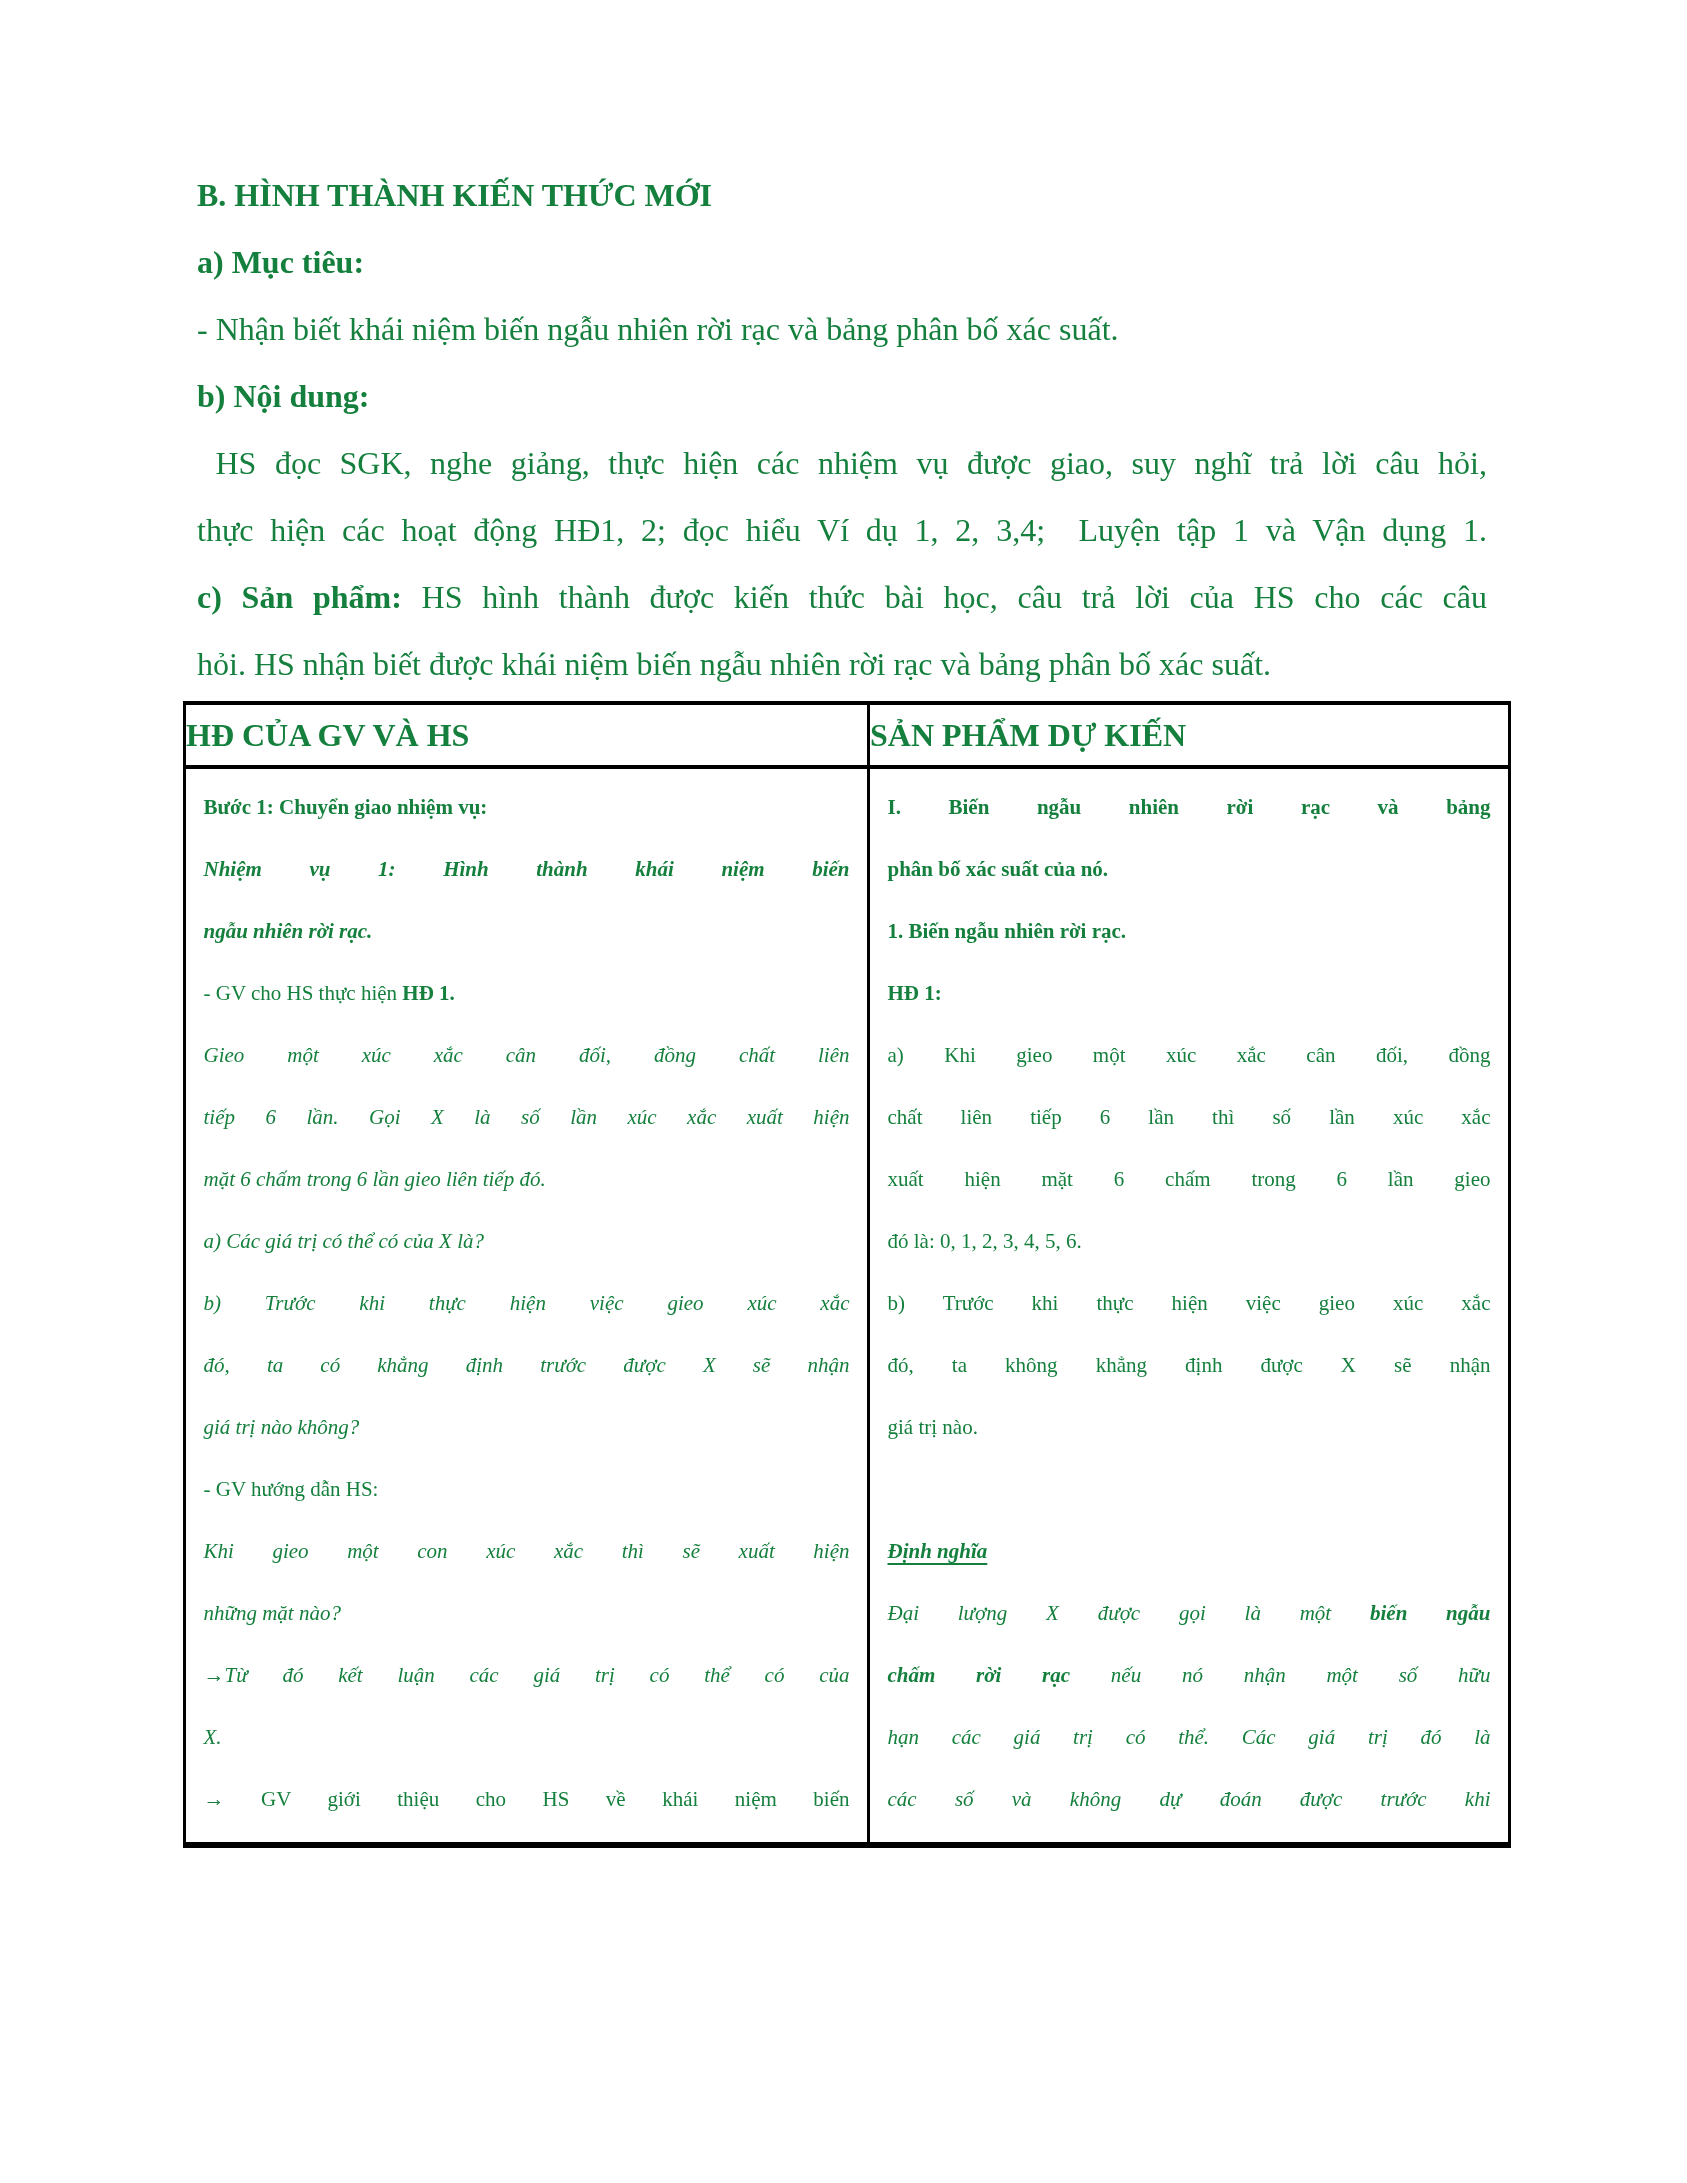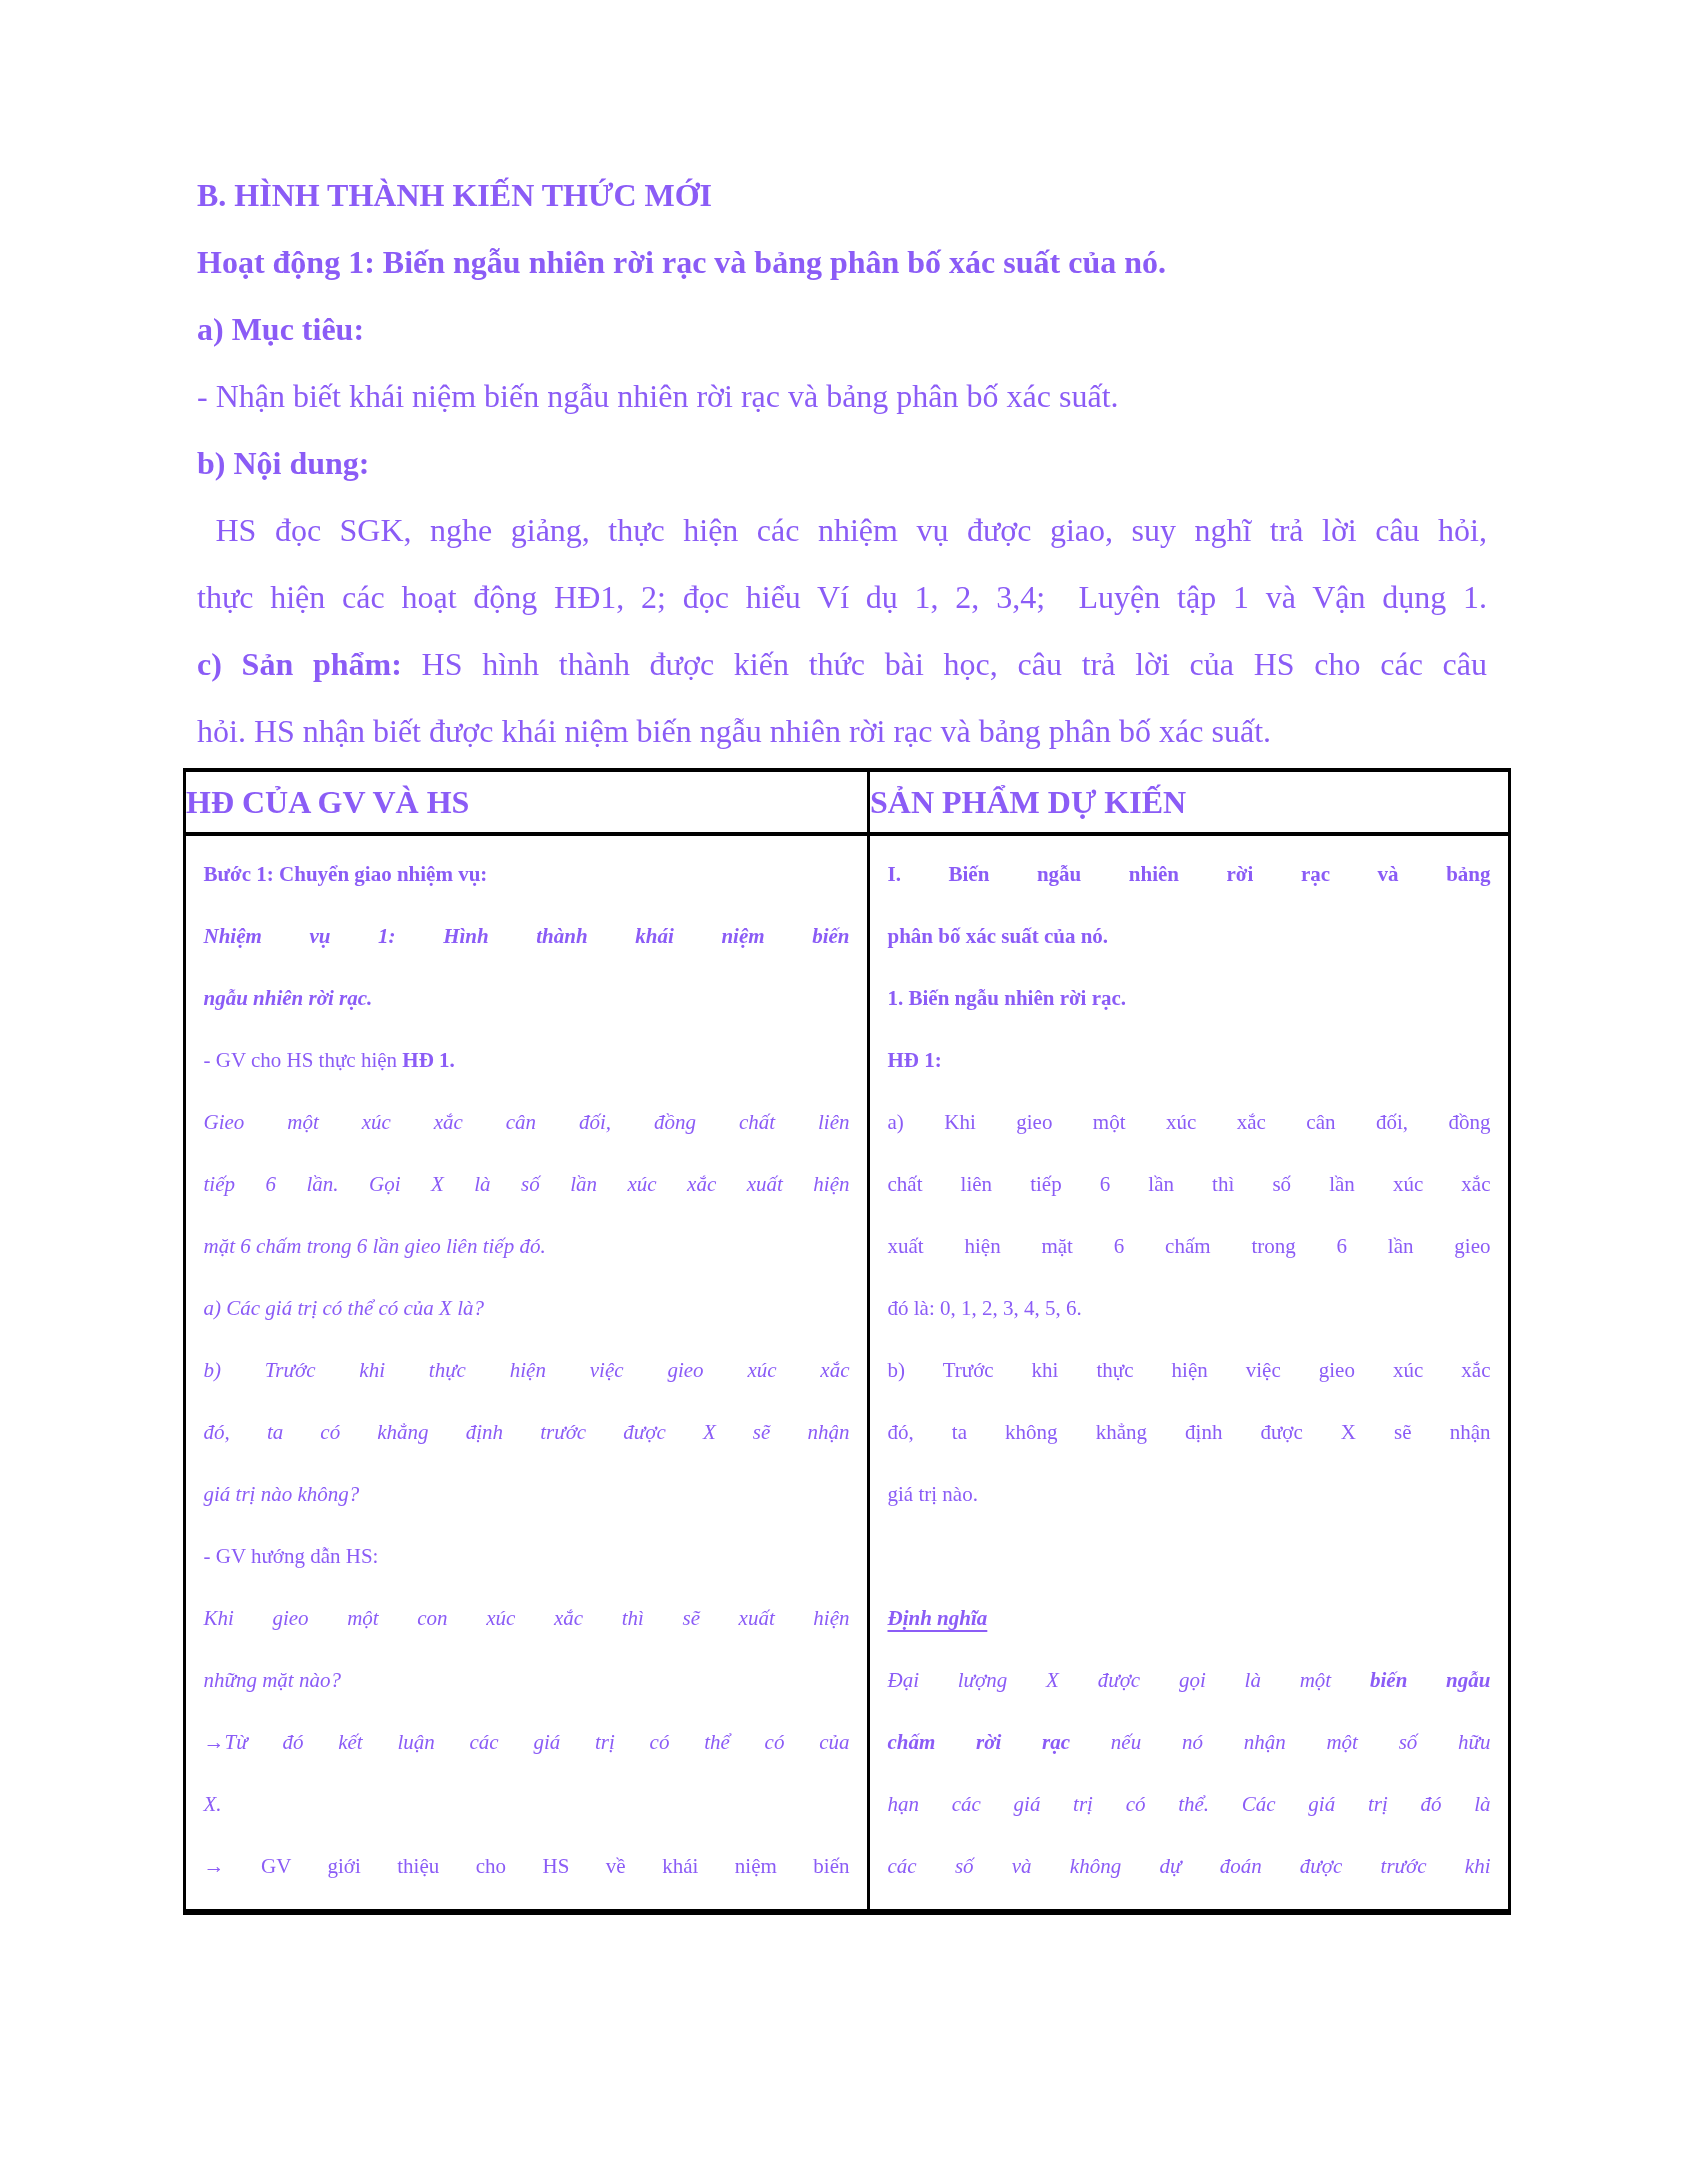--- a/index.html
+++ b/index.html
@@ -1,19 +1,19 @@
 <!DOCTYPE html>
 <html lang="vi" style="font-size:12.7px"><head>
 <meta charset="utf-8">
 <style>
   html,body { margin:0; padding:0; background:#ffffff; }
   .page {
     position:relative;
     width:1687px; height:2183px;
-    background:#ffffff; color:#8b5cf6;
+    background:#ffffff; color:#15803d;
     font-family:"Liberation Serif","DejaVu Serif",serif;
     overflow:hidden;
   }
   .intro {
     padding:162px 200px 0 197px;
     font-size:32px;
     line-height:67px;
   }
   .line { text-align:left; min-height:1em; }
   .line.j { text-align:justify; text-align-last:justify; }
@@ -47,21 +47,20 @@
   }
   td .line { min-height:62px; }
 </style>
 </head>
 <body>
 
 <div class="page">
 
   <div class="intro">
       <div class="line"><span class="b">B. HÌNH THÀNH KIẾN THỨC MỚI</span></div>
-      <div class="line"><span class="b">Hoạt động 1: Biến ngẫu nhiên rời rạc và bảng phân bố xác suất của nó.</span></div>
       <div class="line"><span class="b">a) Mục tiêu:</span></div>
       <div class="line"><span>- Nhận biết khái niệm biến ngẫu nhiên rời rạc và bảng phân bố xác suất.</span></div>
       <div class="line"><span class="b">b) Nội dung:</span></div>
       <div class="line j"><span>&nbsp;HS đọc SGK, nghe giảng, thực hiện các nhiệm vụ được giao, suy nghĩ trả lời câu hỏi,</span></div>
       <div class="line j"><span>thực hiện các hoạt động HĐ1, 2; đọc hiểu Ví dụ 1, 2, 3,4;&nbsp; Luyện tập 1 và Vận dụng 1.</span></div>
       <div class="line j"><span class="b">c) Sản phẩm: </span><span>HS hình thành được kiến thức bài học, câu trả lời của HS cho các câu</span></div>
       <div class="line"><span>hỏi. HS nhận biết được khái niệm biến ngẫu nhiên rời rạc và bảng phân bố xác suất.</span></div>
     </div>
 
   <table class="lesson-table">

